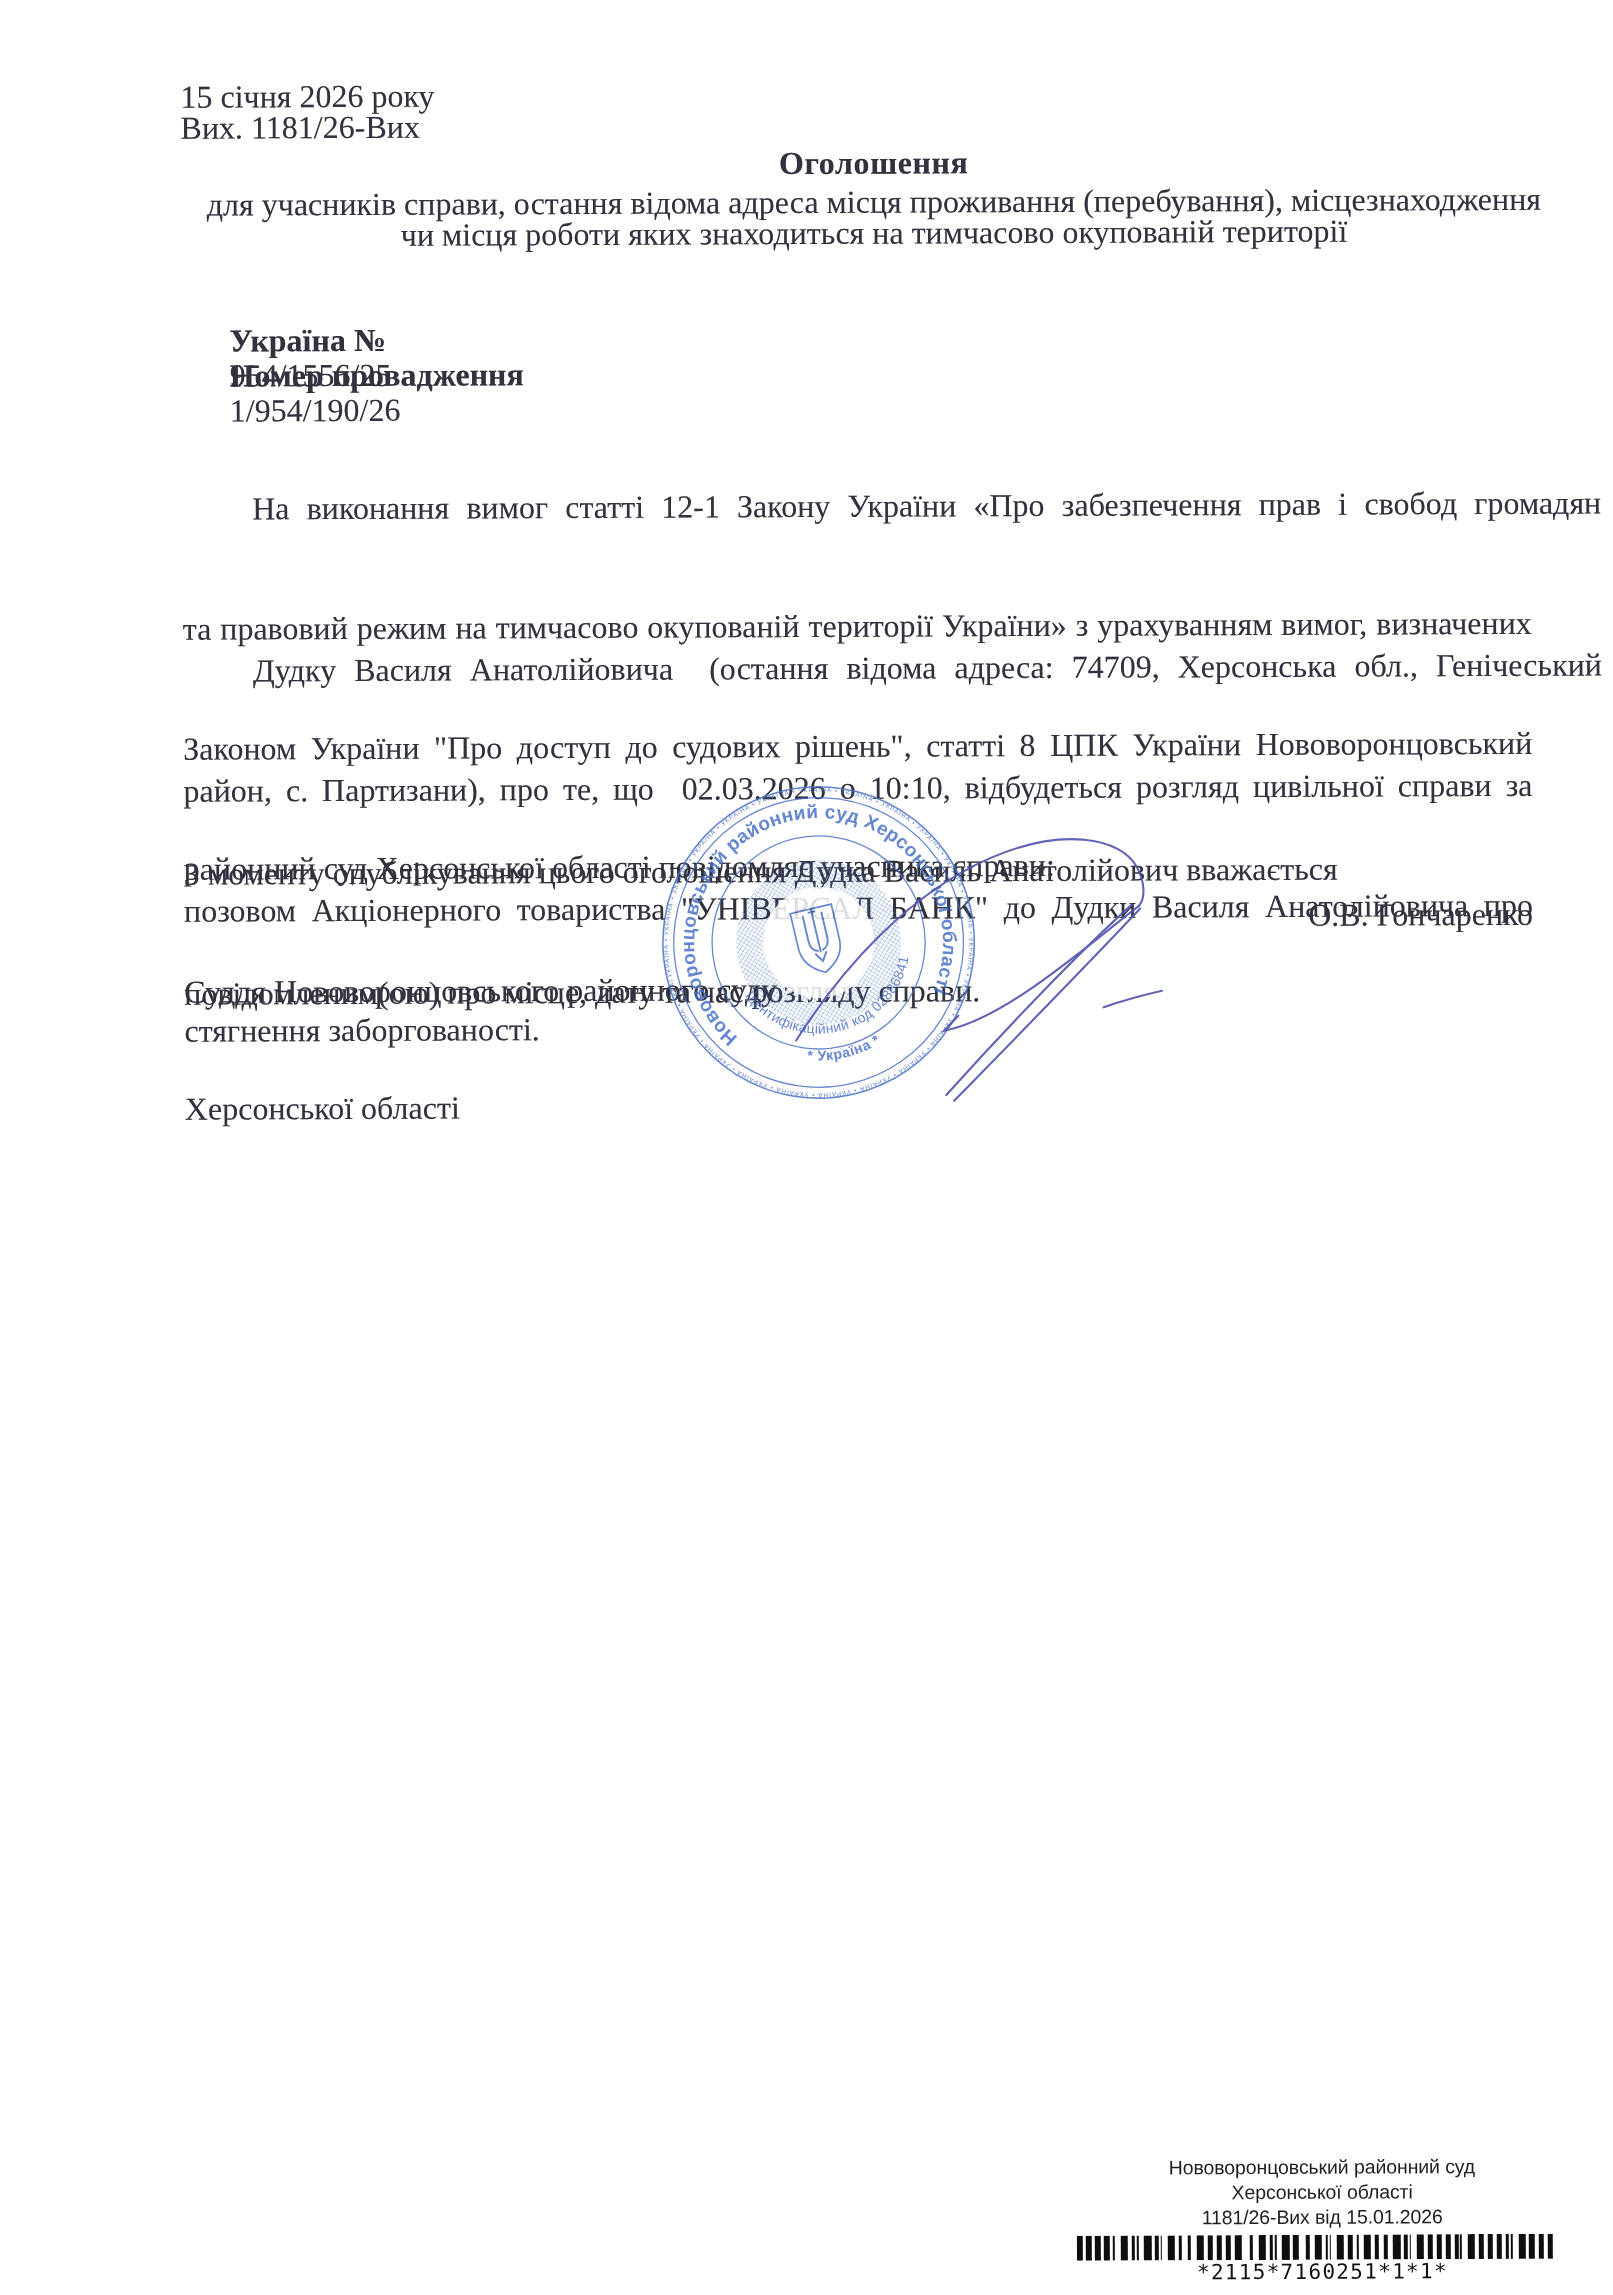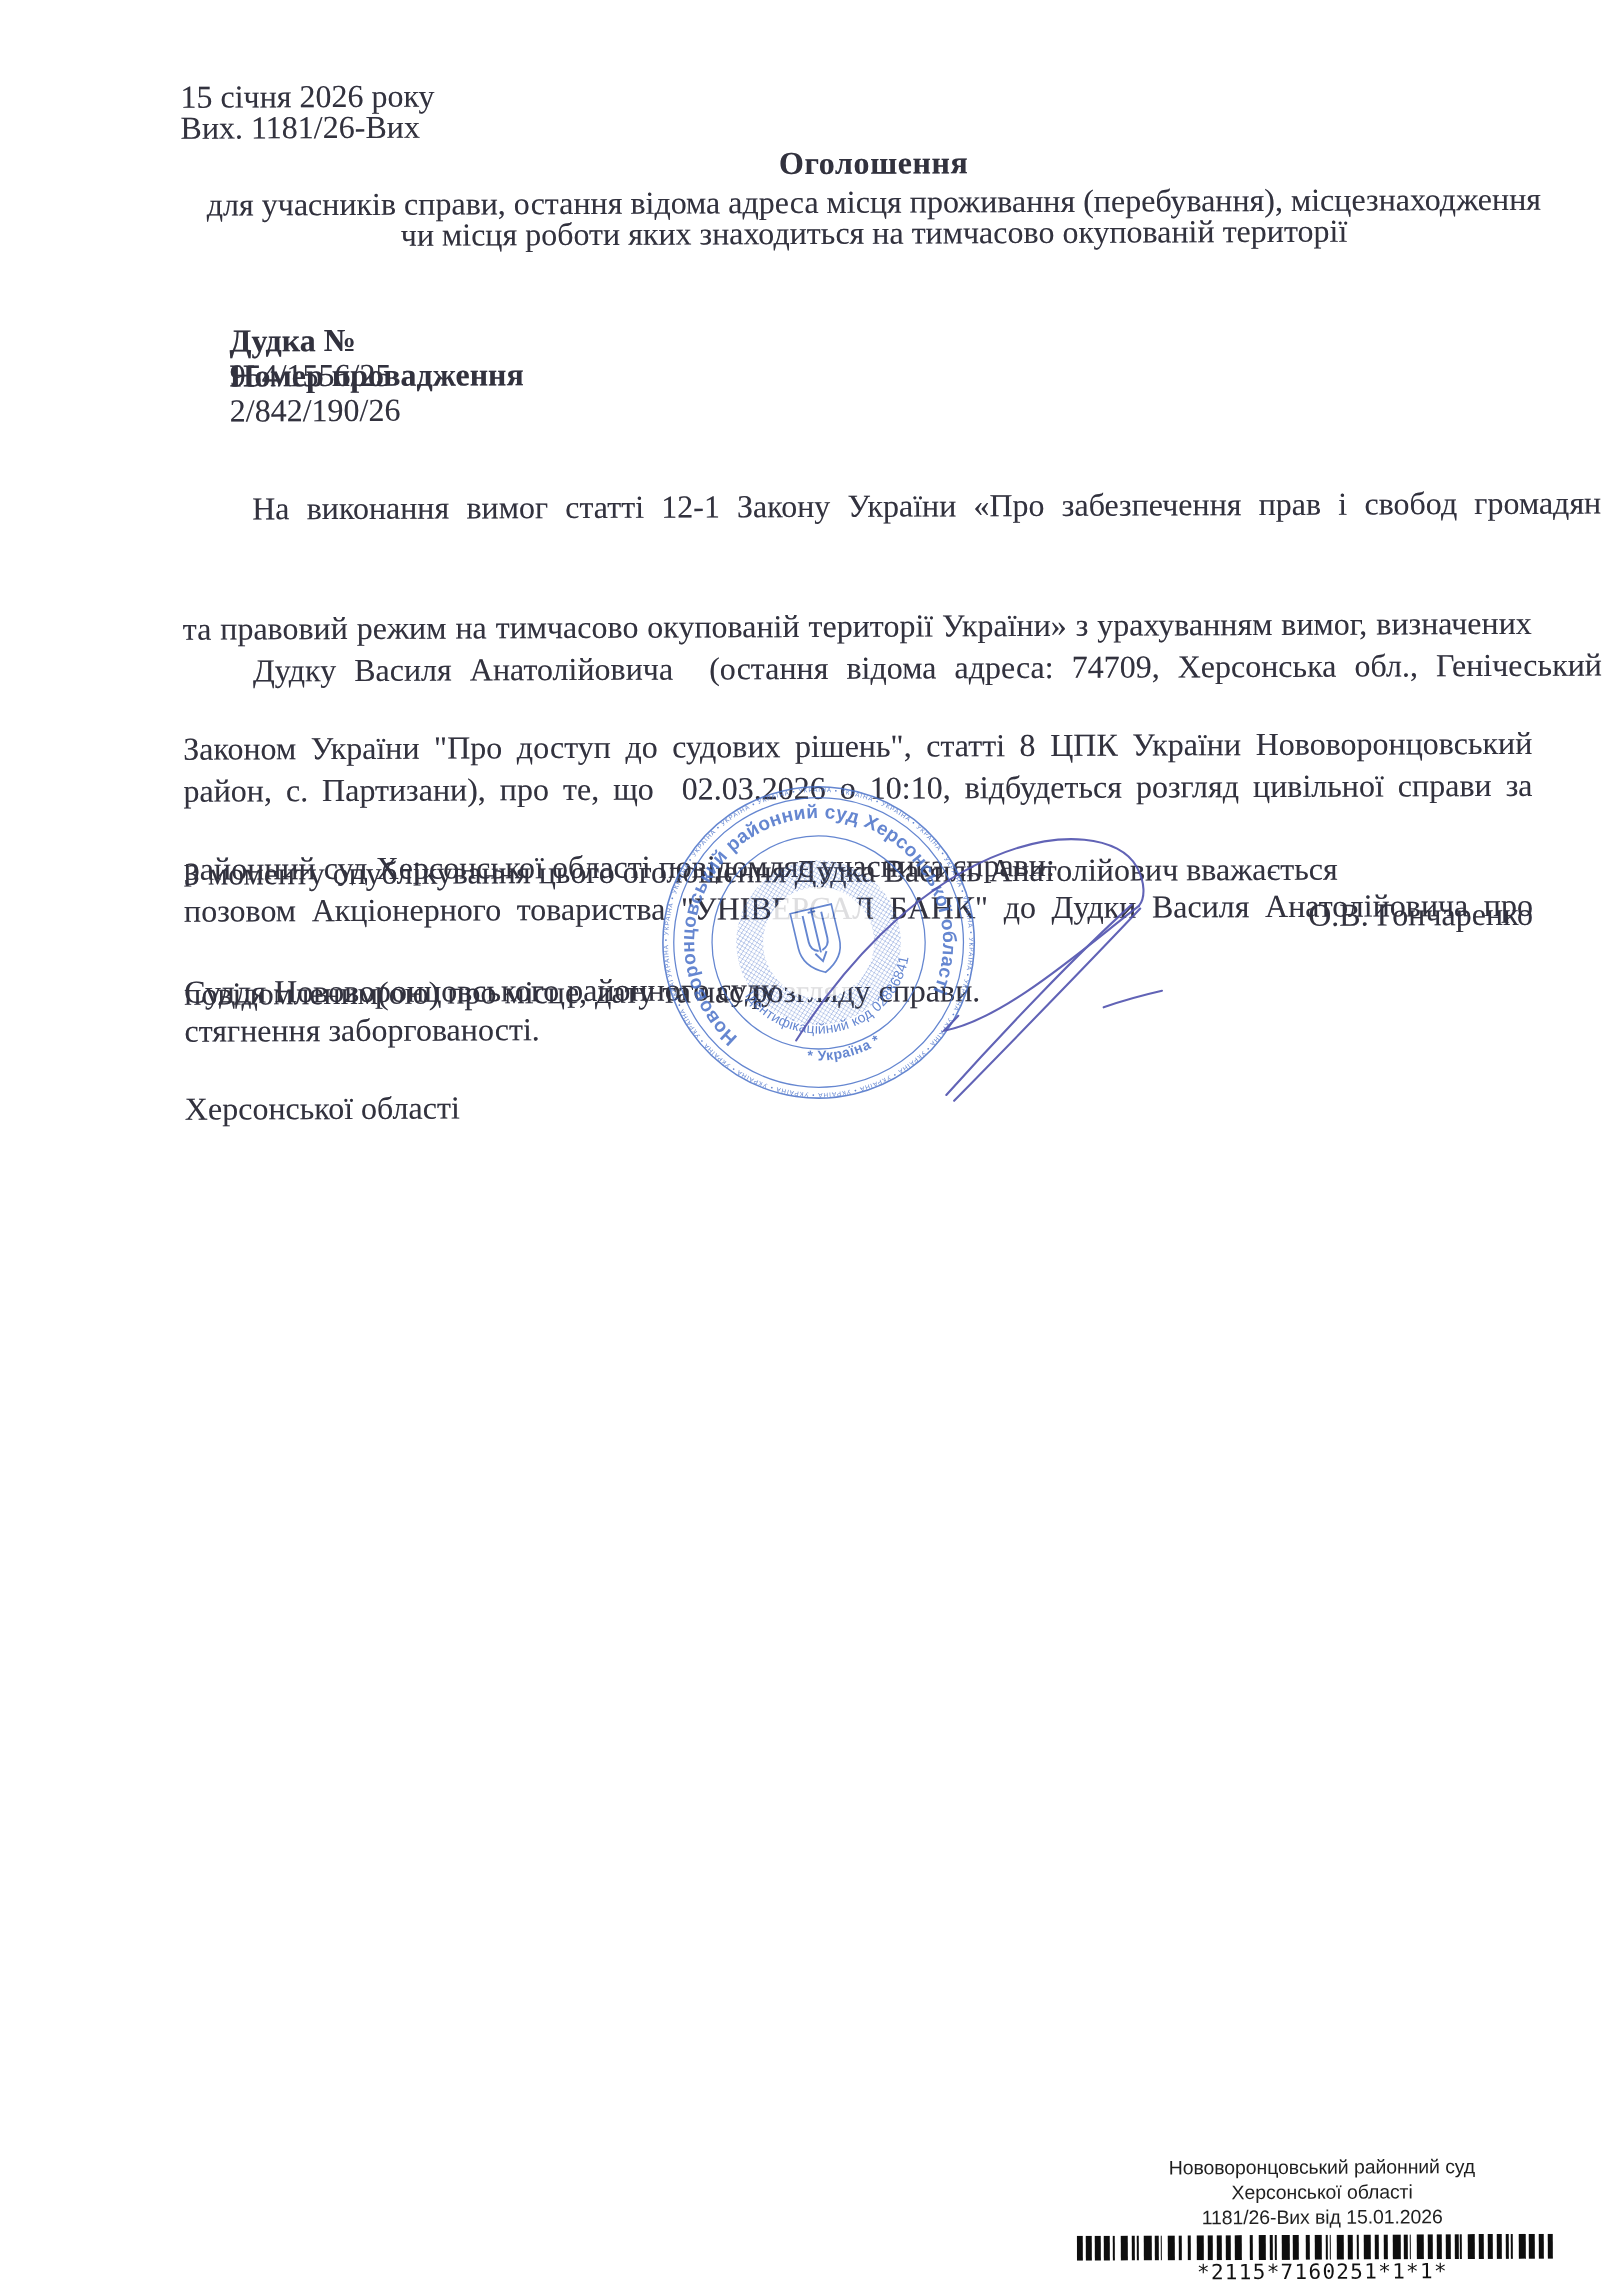--- a/index.html
+++ b/index.html
@@ -68,26 +68,26 @@
     <div class="txt tight leftcol" style="top:78px;">15 січня 2026 року</div>
 
     <div class="txt tight leftcol" style="top:109px;">Вих. 1181/26-Вих</div>
 
     <div class="txt tight centered doc-title" style="top:147px;">Оголошення</div>
 
     <div class="txt tight centered" style="top:186px;">для учасників справи, остання відома адреса місця проживання (перебування), місцезнаходження</div>
     <div class="txt tight centered" style="top:217px;">чи місця роботи яких знаходиться на тимчасово окупованій території</div>
 
     <div class="txt leftcol" style="top:286px;line-height:35px;">
-      <span class="b">Дудка №</span>
+      <span class="b">Україна №</span>
       <span>954/1556/25</span>
     </div>
     <div class="txt leftcol" style="top:321px;line-height:35px;">
       <span class="b">Номер провадження</span>
-      <span>2/842/190/26</span>
+      <span>1/954/190/26</span>
     </div>
 
     <div class="txt leftcol para" style="top:406px;">
       <div class="ln jline indent">На виконання вимог статті 12-1 Закону України «Про забезпечення прав і свобод громадян</div>
       <div class="ln jline">та правовий режим на тимчасово окупованій території України» з урахуванням вимог, визначених</div>
       <div class="ln jline">Законом України "Про доступ до судових рішень", статті 8 ЦПК України Нововоронцовський</div>
       <div class="ln">районний суд Херсонської області повідомляє учасника справи:</div>
     </div>
 
     <div class="txt leftcol para" style="top:568px;">

